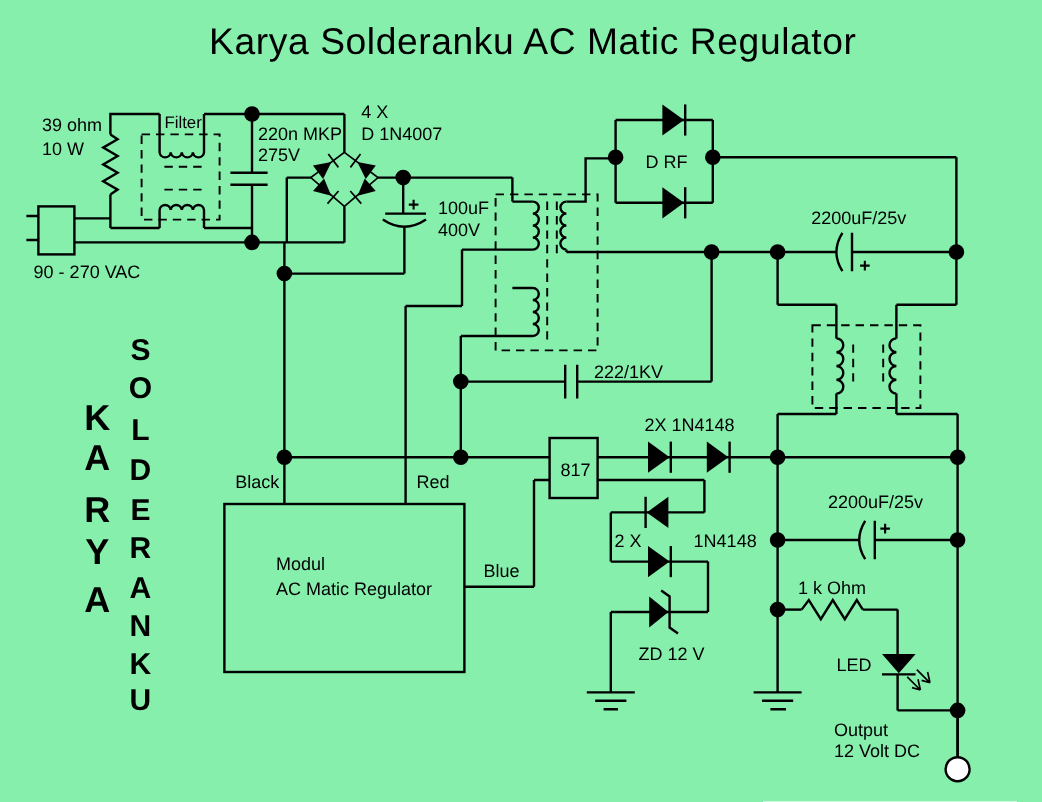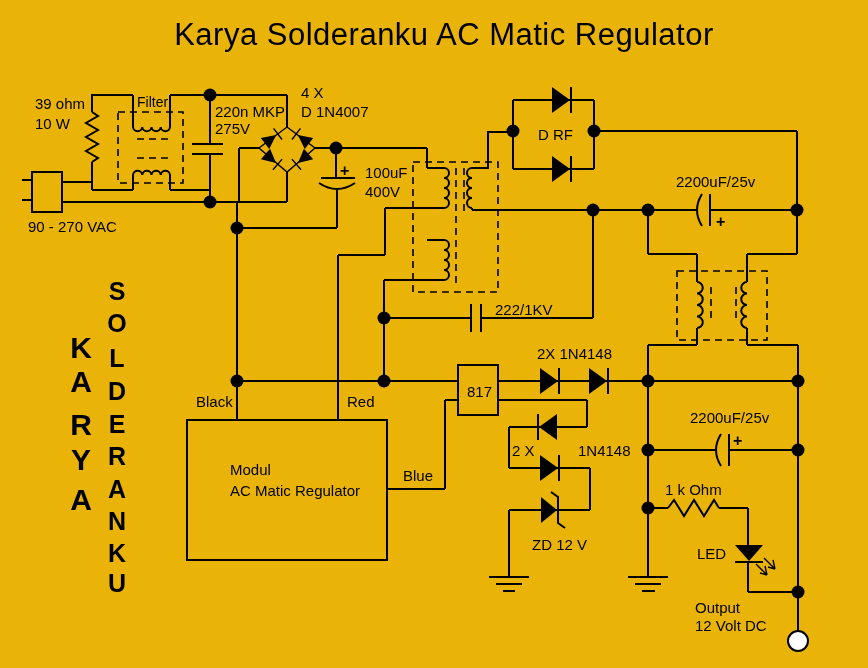--- a/index.html
+++ b/index.html
@@ -1,16 +1,16 @@
 <!DOCTYPE html>
 <html><head>
 <meta charset="utf-8">
 <style>
   html,body{margin:0;padding:0;background:#ffffff;}
-  #canvas{position:relative;width:868px;height:668px;background:#eab308;overflow:hidden;
+  #canvas{position:relative;width:868px;height:668px;background:#86efac;overflow:hidden;
           font-family:"Liberation Sans",sans-serif;}
   svg{position:absolute;left:0;top:0;}
   svg text{fill:#000000;font-family:"Liberation Sans",sans-serif;}
   .lbl{font-size:15px;}
   .lbl14{font-size:14px;}
   .title{font-size:31px;letter-spacing:0.5px;}
   .karya{font-size:30px;font-weight:bold;text-anchor:middle;}
   .sold{font-size:25px;font-weight:bold;text-anchor:middle;}
   .plus{font-size:16px;font-weight:bold;}
   .wire{stroke:#000;stroke-width:2;fill:none;}

